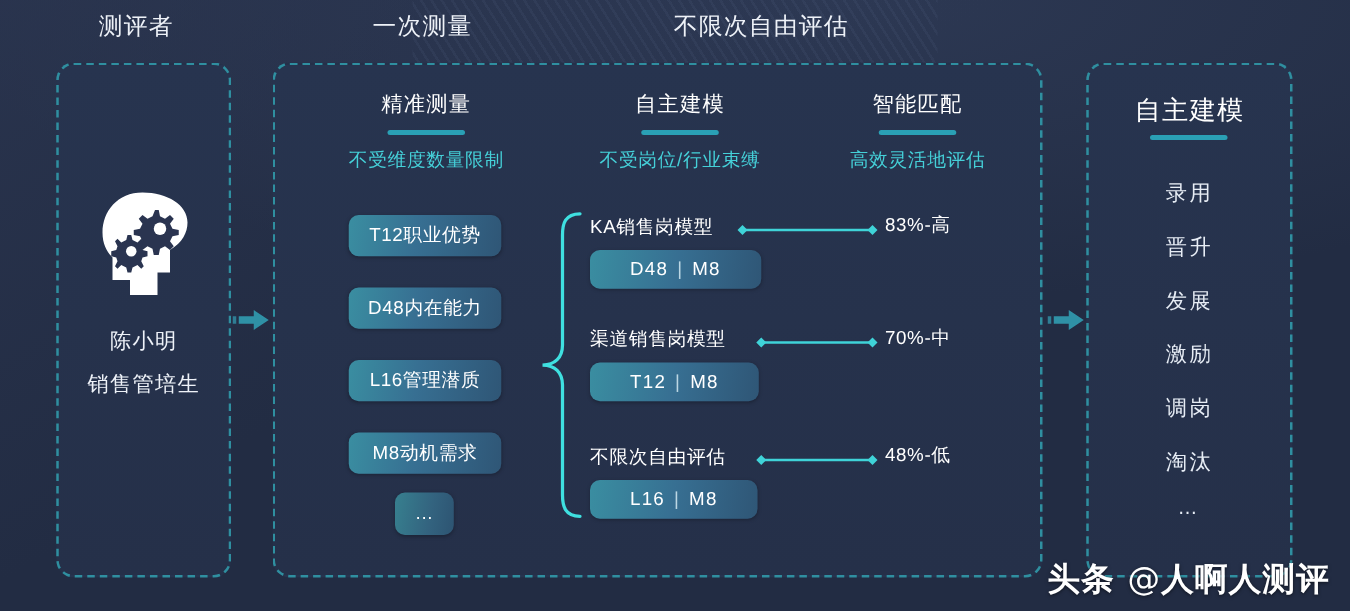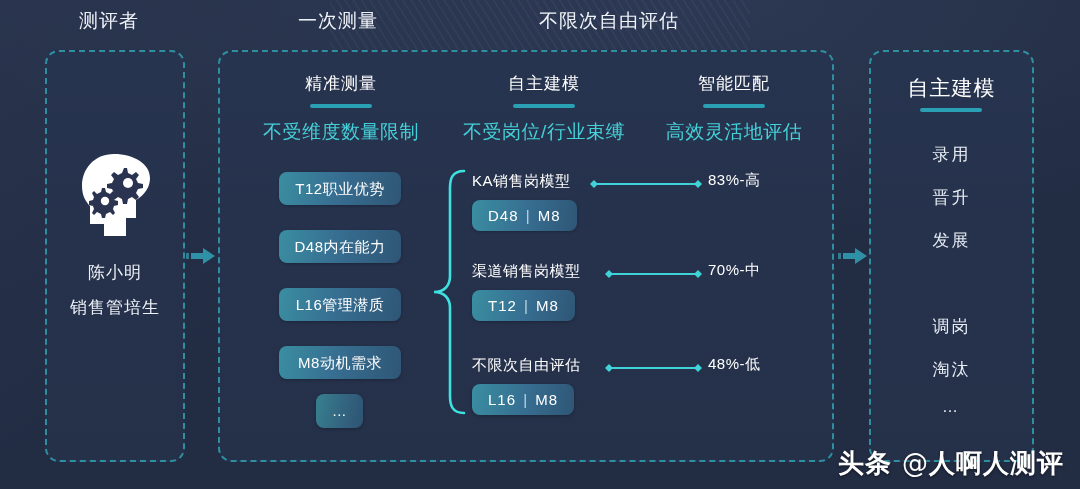--- a/index.html
+++ b/index.html
@@ -57,21 +57,21 @@
 
   
   .col-head{position:absolute;text-align:center;}
   .col-head .title{
     color:#ffffff;font-size:17px;letter-spacing:1px;white-space:nowrap;
   }
   .col-head .rule{
     width:62px;height:4px;background:#2aa0b5;border-radius:2px;margin:9px auto 0;
   }
   .col-head .sub{
-    margin-top:11px;color:#45d0d8;font-size:19px;white-space:nowrap;letter-spacing:.5px;
+    margin-top:11px;color:#45d0d8;font-size:15px;white-space:nowrap;letter-spacing:.5px;
   }
   #colhead-0{left:262px;top:72px;width:158px;}
   #colhead-1{left:460px;top:72px;width:168px;text-align:center;}
   #colhead-2{left:650px;top:72px;width:168px;}
 
   
   .pill{
     position:absolute;
     height:33px;line-height:33px;
     border-radius:8px;
@@ -90,21 +90,21 @@
   
   .brace{position:absolute;left:432px;top:168px;width:34px;height:248px;}
 
   
   .model-row{position:absolute;}
   .model-name{
     color:#ffffff;font-size:15px;white-space:nowrap;letter-spacing:.5px;
   }
   .model-tag{
     margin-top:9px;display:inline-block;
-    height:31px;line-height:31px;padding:0 16px;
+    height:31px;line-height:31px;padding:0 32px;
     border-radius:8px;color:#ffffff;font-size:15px;letter-spacing:1px;
     background:linear-gradient(100deg,#3a8ea1 0%,#376f92 50%,#2f5676 100%);
     box-shadow:0 1px 3px rgba(0,0,0,.25);
     white-space:nowrap;
   }
   .model-tag .sep{color:#bcd7e4;margin:0 2px;}
   #model-0{left:472px;top:172px;}
   #model-1{left:472px;top:262px;}
   #model-2{left:472px;top:356px;}
 
@@ -266,20 +266,21 @@
 
   <div class="score" id="score-0">83%-高</div>
   <div class="score" id="score-1">70%-中</div>
   <div class="score" id="score-2">48%-低</div>
 
   <div id="right-title">自主建模</div>
   <div id="right-rule"></div>
   <div class="use-item" id="use-1">晋升</div>
   <div class="use-item" id="use-0">录用</div>
   <div class="use-item" id="use-2">发展</div>
+  <div class="use-item" id="use-3">激励</div>
   <div class="use-item" id="use-4">调岗</div>
   <div class="use-item" id="use-5">淘汰</div>
   <div class="use-item" id="use-6">…</div>
 
   <div id="watermark">
     <span>头条</span>
     <span class="at">@</span><span>人啊人测评</span>
   </div>
 
 </div>

